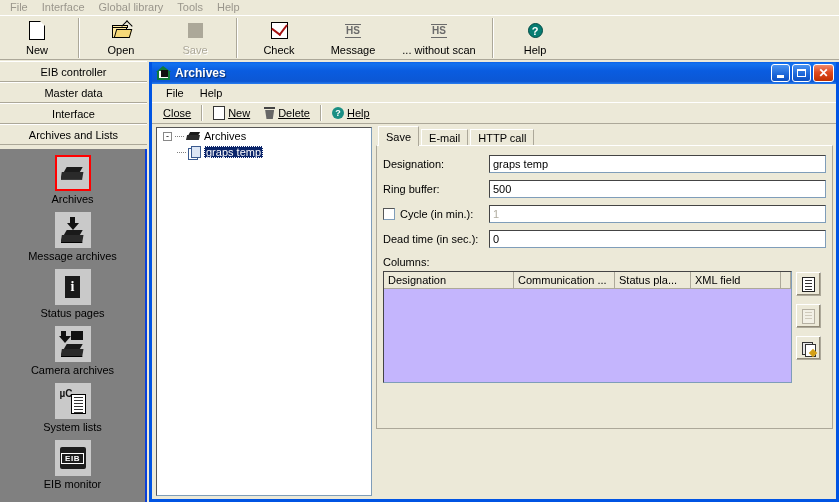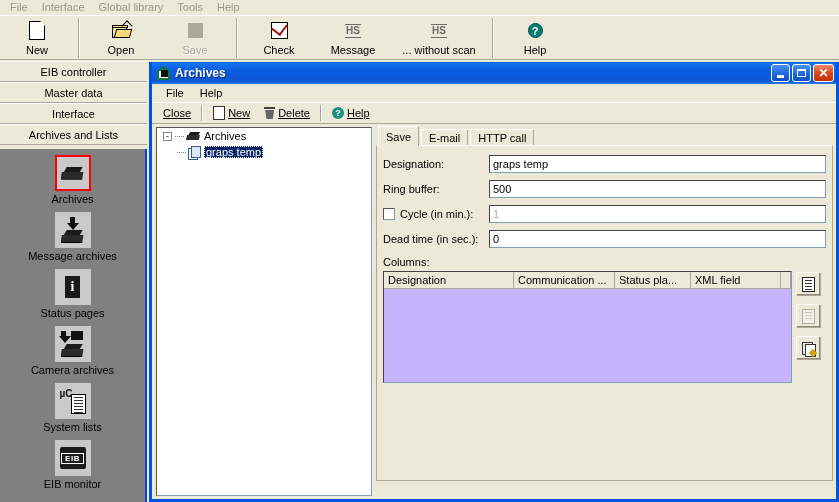--- a/index.html
+++ b/index.html
@@ -414,21 +414,21 @@
     font-weight: normal;
     position: relative;
     z-index: 2;
     margin-left: 0;
   }
   .tab-content {
     border: 1px solid #aca899;
     border-top-color: #fff;
     margin-top: -1px;
     background: #ece9d8;
-    height: 336px;
+    height: 284px;
     box-sizing: border-box;
     padding: 9px 6px 20px 6px;
     position: relative;
   }
   .frow { display: flex; align-items: center; margin-bottom: 7px; }
   .flbl { width: 106px; font-size: 11px; color: #000; }
   .finp {
     flex: 1;
     height: 18px;
     background: #fff;

